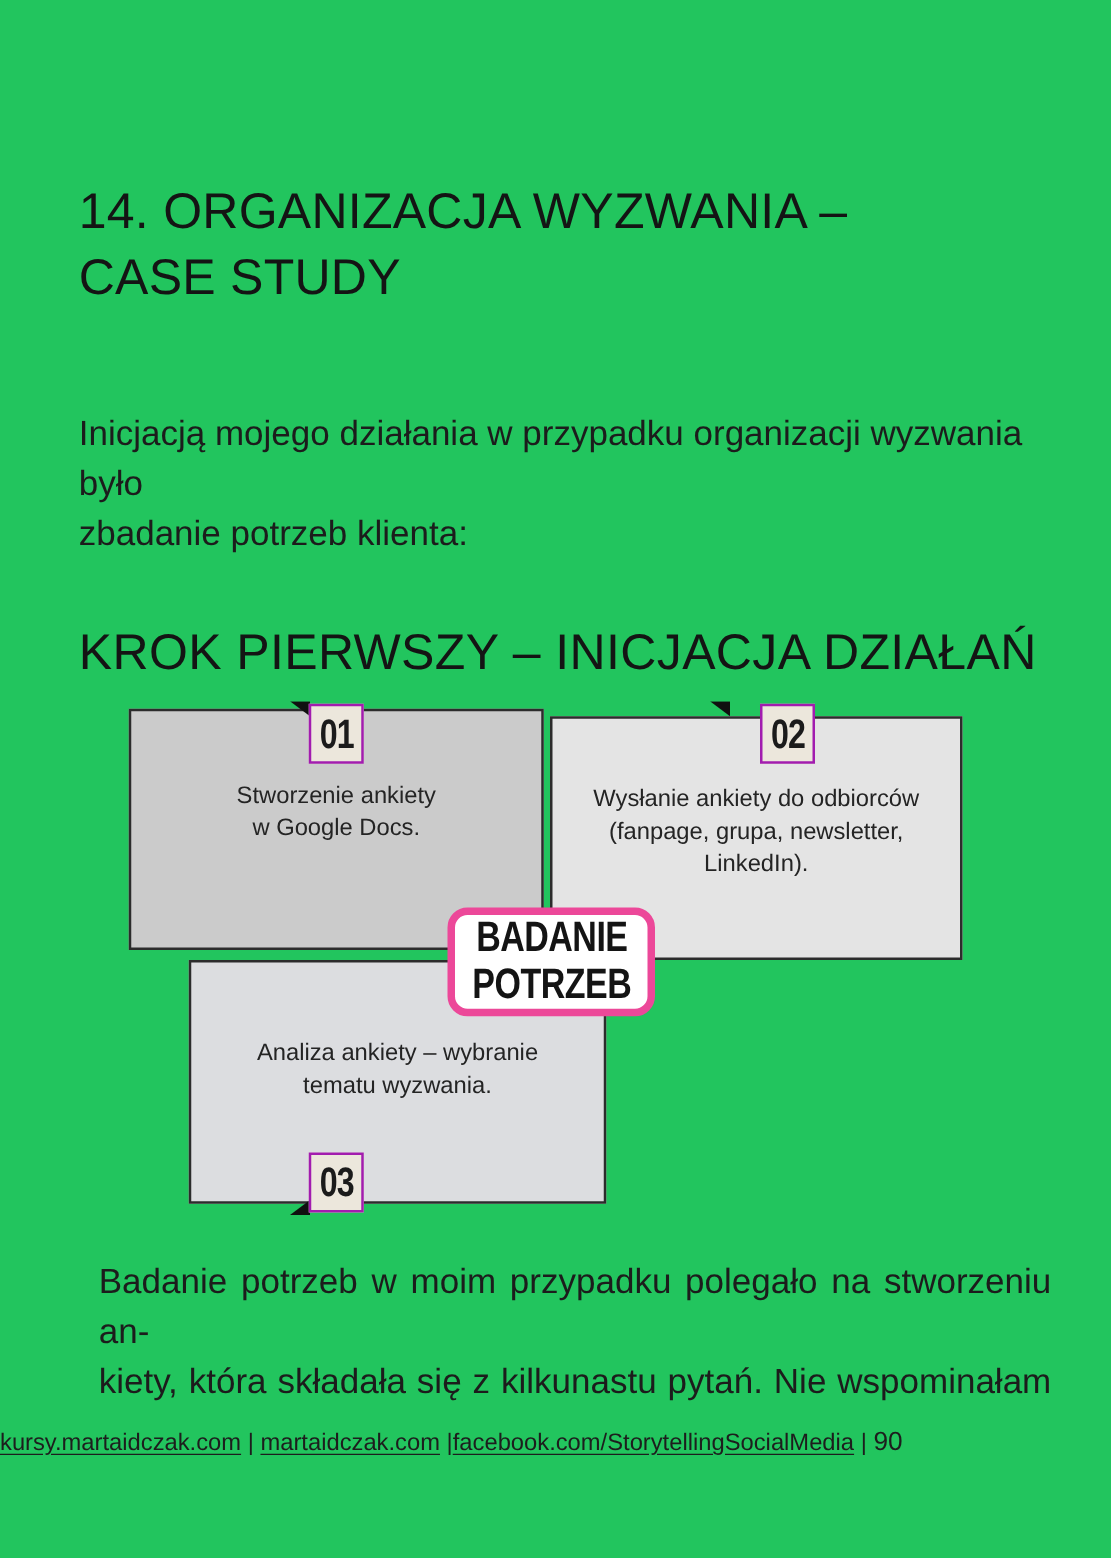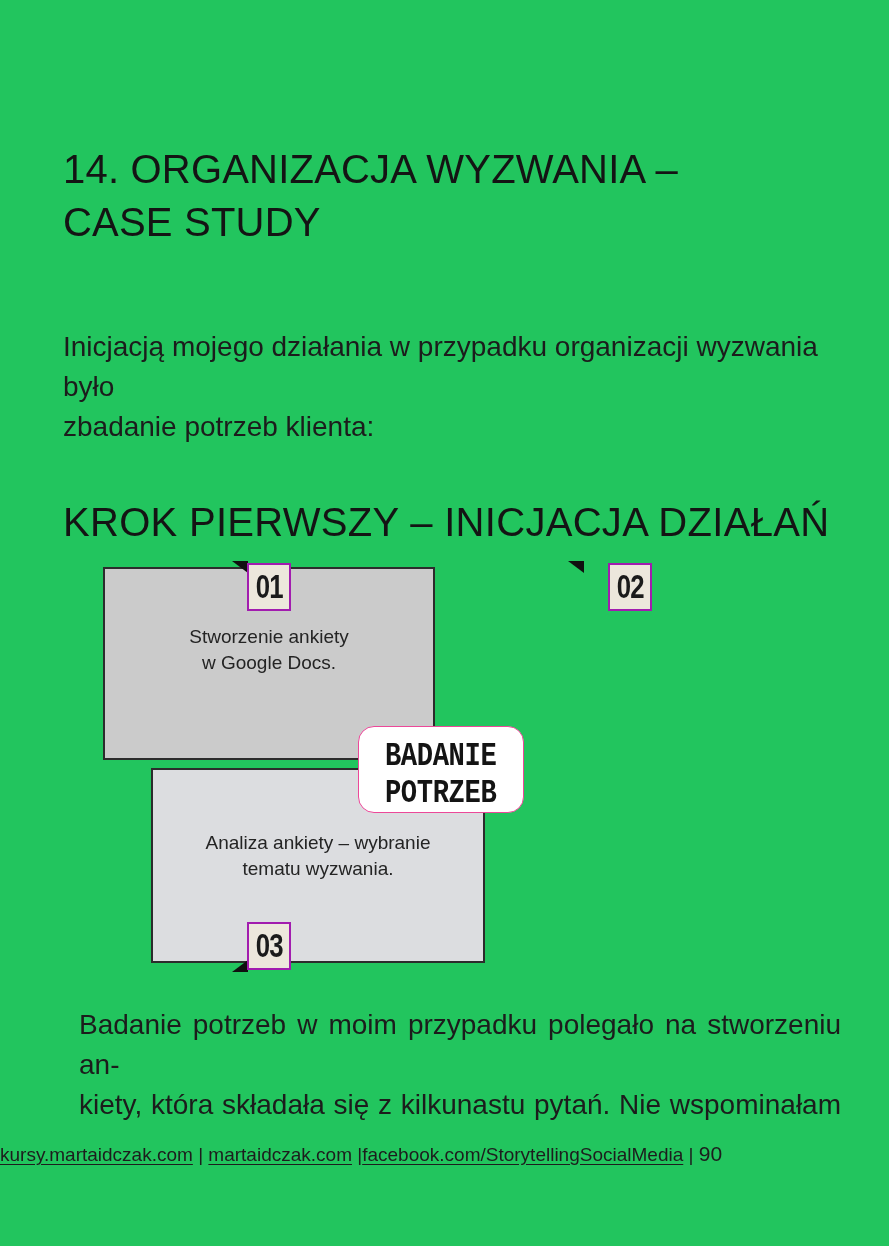--- a/index.html
+++ b/index.html
@@ -61,24 +61,23 @@
   .tag3 { left:144px; top:359px; }
 
   .fold { position:absolute; width:16px; height:12px; background:#101010; z-index:2; }
   .fold1 { left:129px; top:-2px;  clip-path:polygon(0 0, 100% 0, 100% 100%); }
   .fold2 { left:465px; top:-2px;  clip-path:polygon(0 0, 100% 0, 100% 100%); }
   .fold3 { left:129px; top:397px; clip-path:polygon(0 100%, 100% 0, 100% 100%); }
 
   .center-label {
     position:absolute; left:255px; top:163px; width:166px; height:87px;
     box-sizing:border-box; background:#ffffff;
-    border:1px solid #ec4899; border-radius:16px;
-    display:flex; align-items:flex-end; justify-content:center;
+    border:6px solid #ec4899; border-radius:16px;
+    display:flex; align-items:flex-start; justify-content:center;
     z-index:4;
-    font-family:Liberation Mono, monospace;
   }
   .center-label .ltext {
     font-size:34px; font-weight:700; line-height:37px;
     text-align:center; white-space:pre-line;
     transform:scaleX(0.8); letter-spacing:-0.5px; color:#141414;
   }
 
   .para2 {
     position:absolute; left:79px; top:1005px; width:762px;
     font-size:28px; line-height:40px; color:#1c1c1c;
@@ -106,20 +105,25 @@
 zbadanie potrzeb klienta:</div>
 
   <div class="heading">KROK PIERWSZY – INICJACJA DZIAŁAŃ</div>
 
   <div class="diagram">
 
     <div class="dbox box1">
       <div class="dtext">Stworzenie ankiety
 w Google Docs.</div>
     </div>
+    <div class="dbox box2">
+      <div class="dtext">Wysłanie ankiety do odbiorców
+(fanpage, grupa, newsletter,
+LinkedIn).</div>
+    </div>
     <div class="dbox box3">
       <div class="dtext">Analiza ankiety – wybranie
 tematu wyzwania.</div>
     </div>
 
     <div class="fold fold1"></div>
     <div class="tag tag1">
       <span class="num">01</span>
     </div>
 

